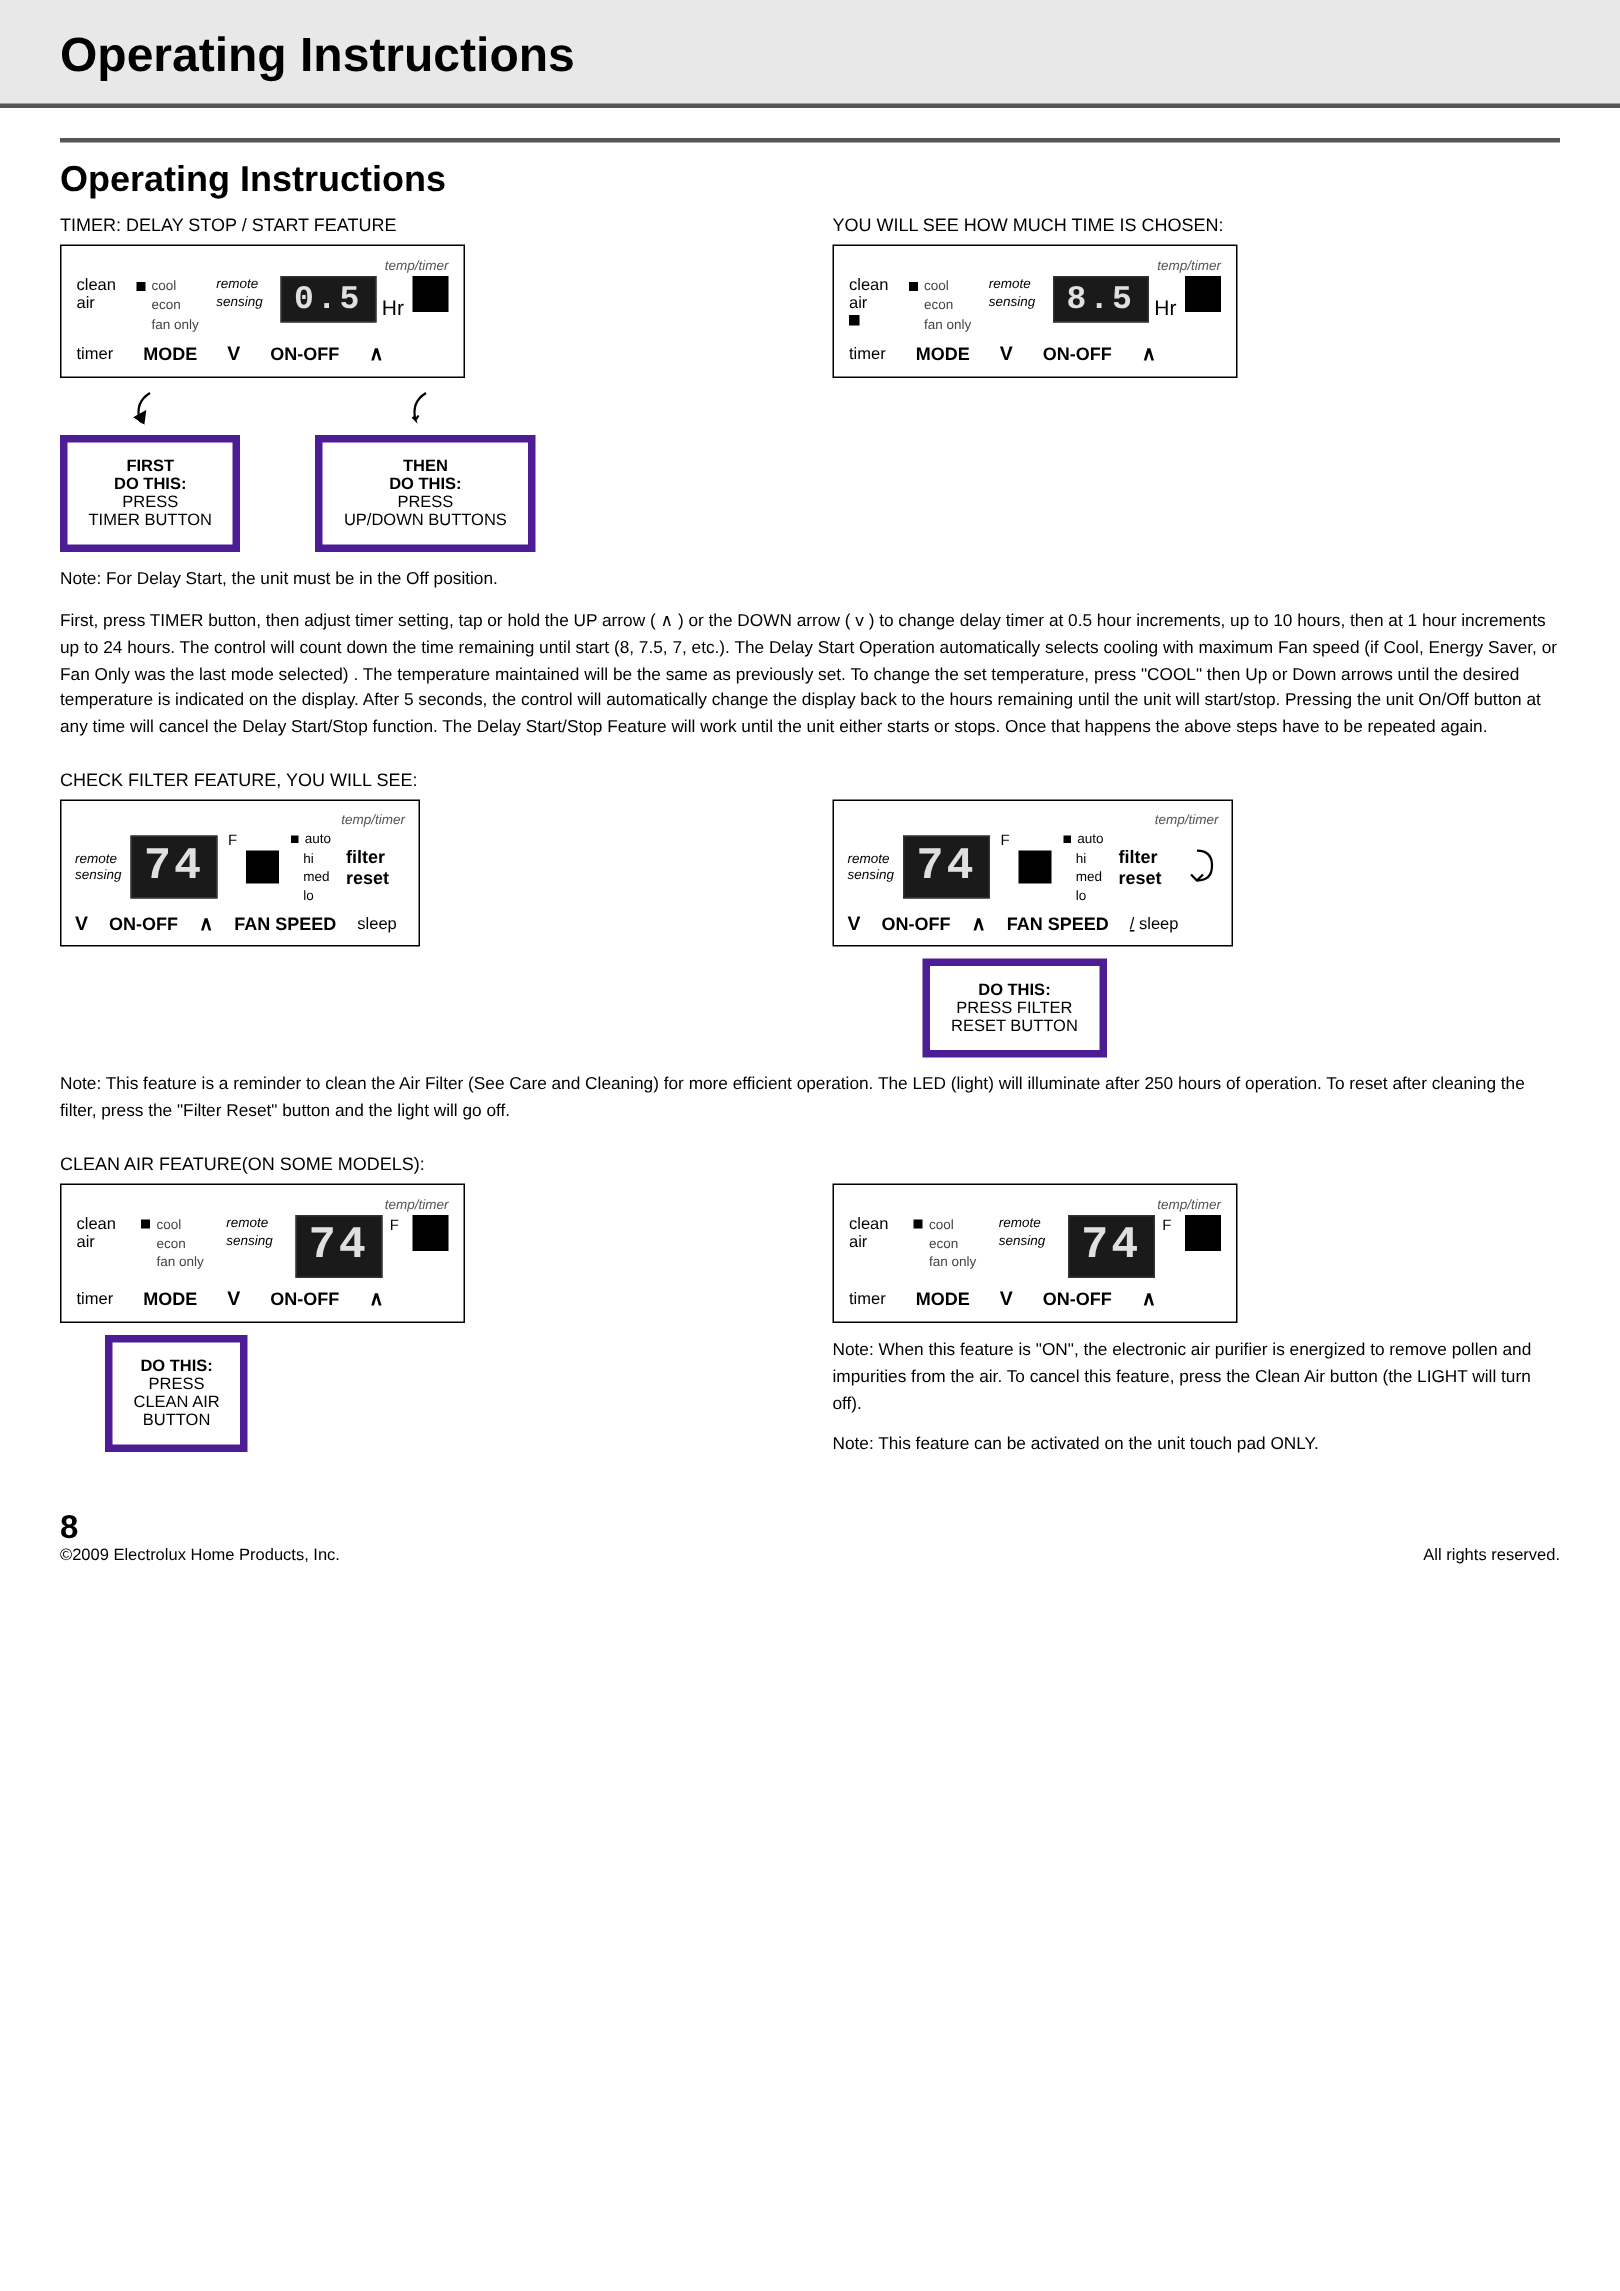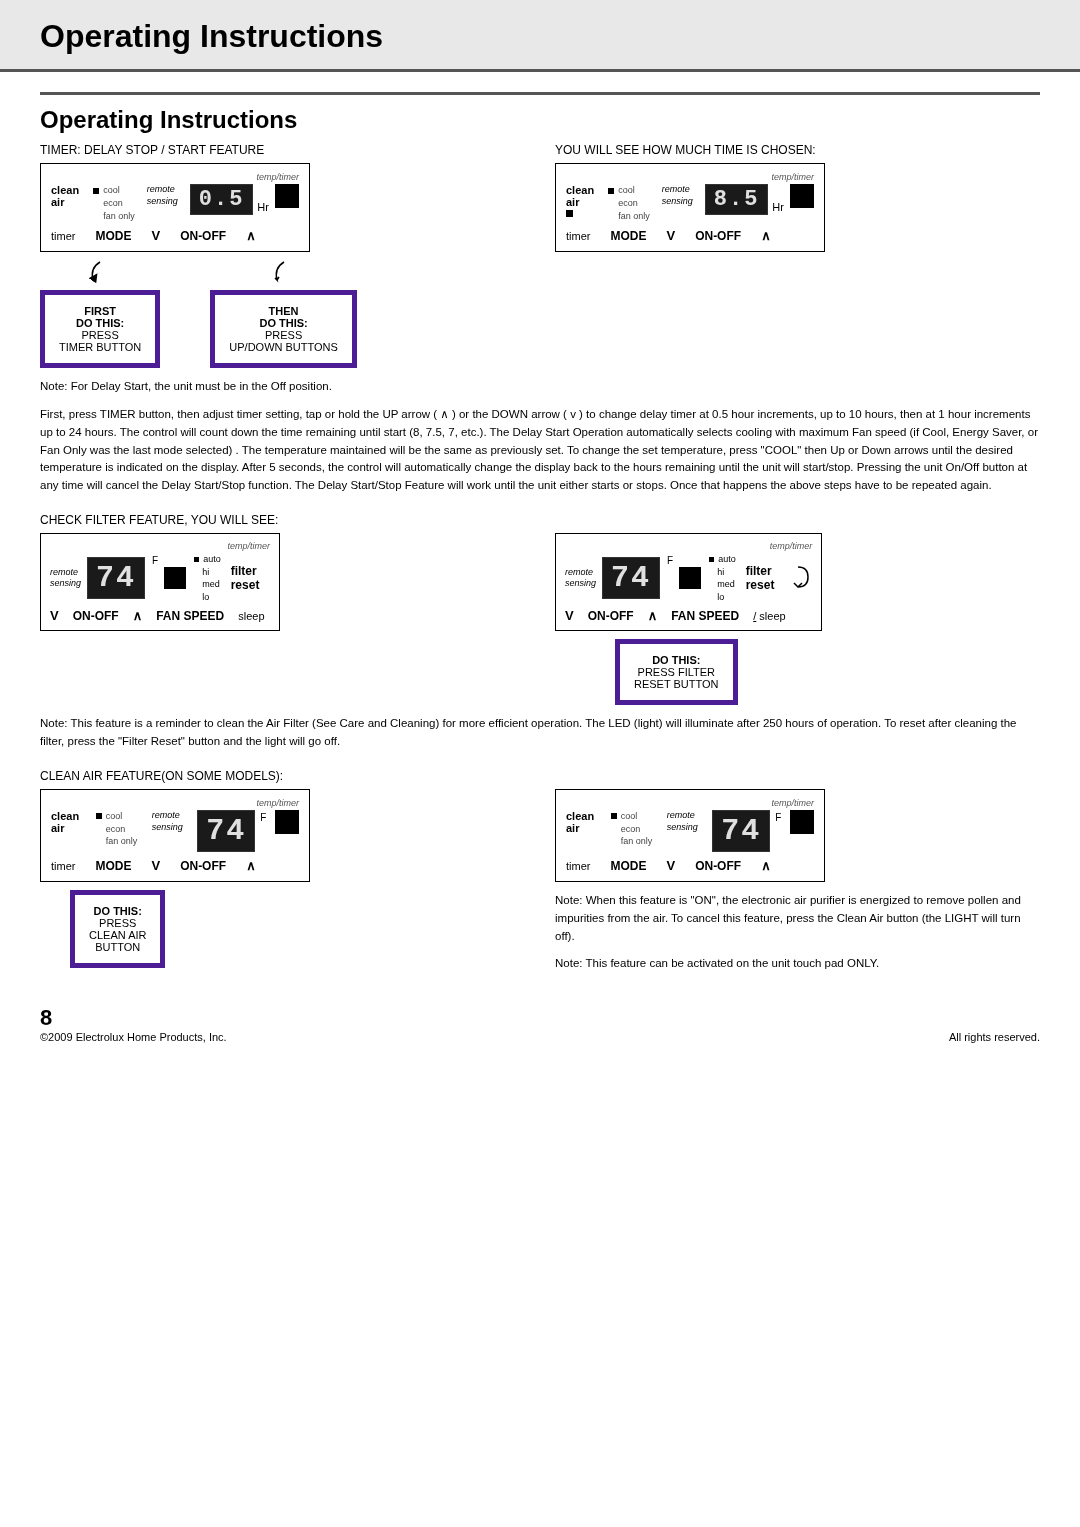--- a/index.html
+++ b/index.html
@@ -65,21 +65,21 @@
       justify-content: space-between;
       font-size: 10px;
     }
     .panel-labels-left {
       display: flex;
       flex-direction: column;
       font-size: 10px;
       gap: 0px;
     }
     .panel-label-bold {
-      font-weight: 700;
+      font-weight: 400;
       font-size: 11px;
     }
     .panel-indicators {
       display: flex;
       flex-direction: column;
       font-size: 9px;
       color: #444;
       line-height: 1.4;
     }
     .panel-indicator-row {
@@ -98,21 +98,21 @@
       font-size: 22px;
       font-weight: 900;
       font-family: 'Courier New', monospace;
       padding: 2px 8px;
       letter-spacing: 2px;
       min-width: 60px;
       text-align: center;
       border: 1px solid #333;
     }
     .panel-hr-label {
-      font-size: 11px;
+      font-size: 14px;
       font-weight: 400;
       align-self: flex-end;
       padding-bottom: 2px;
     }
     .panel-black-square {
       width: 24px;
       height: 24px;
       background: #000;
     }
     .panel-bottom-row {

